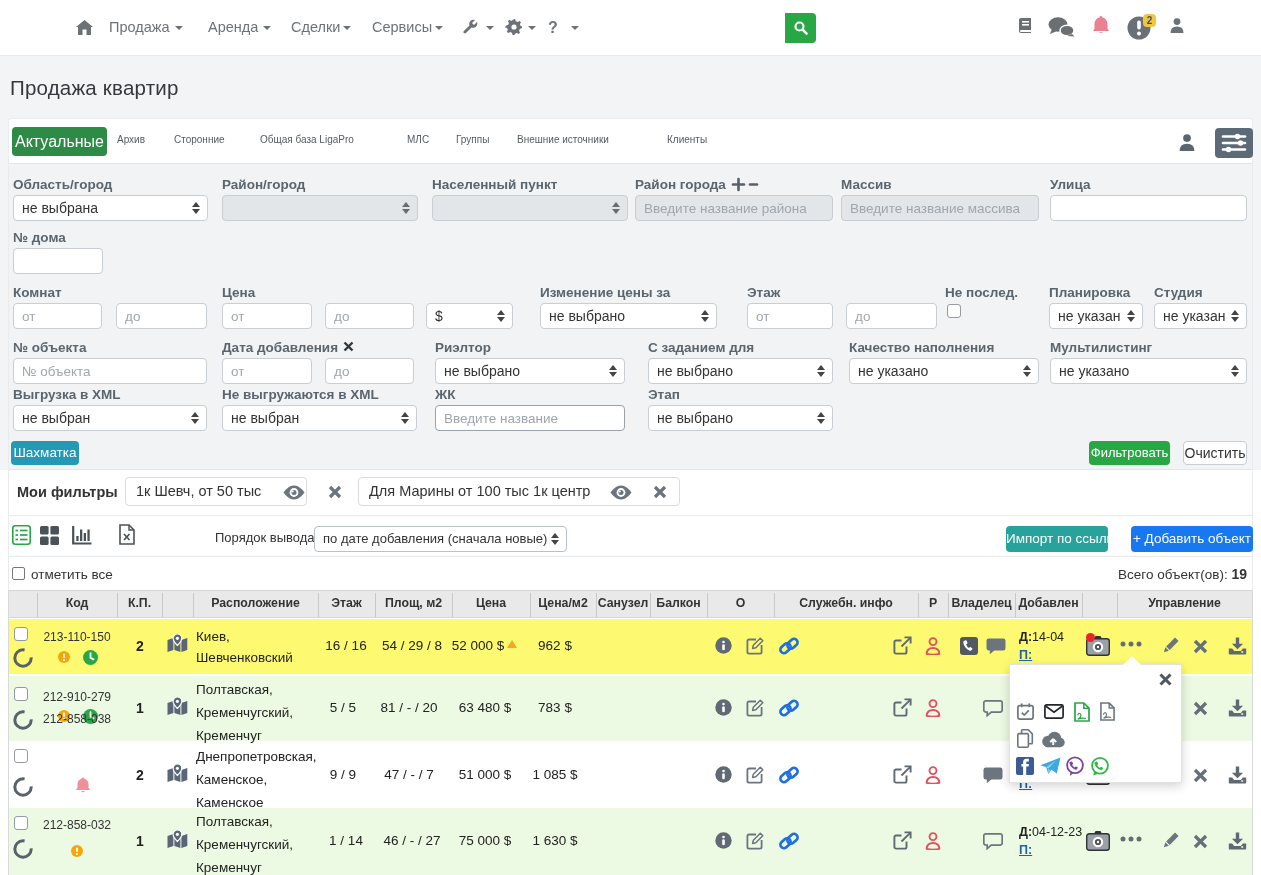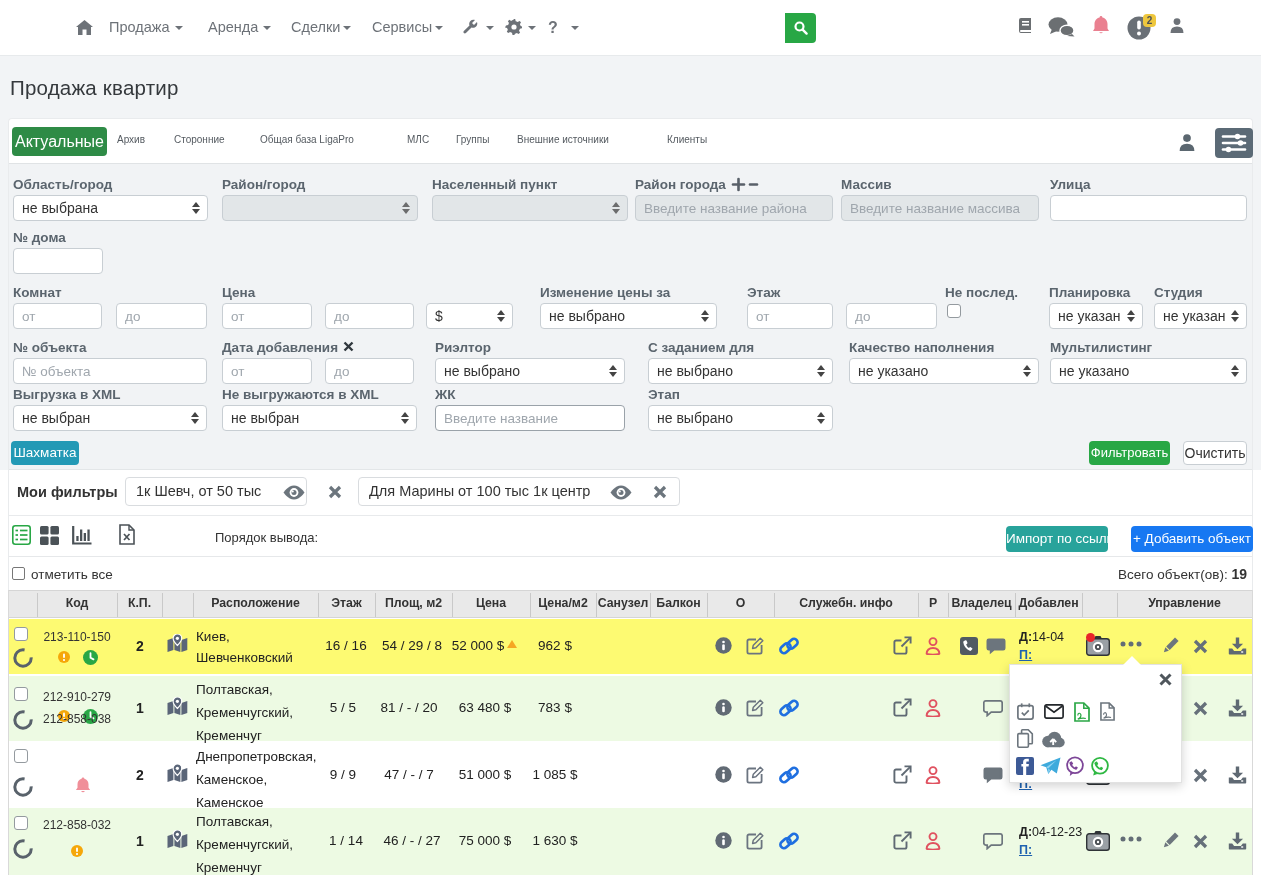--- a/index.html
+++ b/index.html
@@ -253,20 +253,21 @@
       <rect x="8" y="3.5" width="2.3" height="11.5" fill="#4b5257"></rect>
       <rect x="11.7" y="7" width="2.3" height="8" fill="#4b5257"></rect>
       <rect x="15.4" y="3.5" width="2.3" height="11.5" fill="#4b5257"></rect>
     </svg>
 <svg width="16" height="21" viewBox="0 0 16 21" style="left:119px;top:524px">
       <path d="M1 1 H10 L15 6 V20 H1 Z" fill="none" stroke="#4b5257" stroke-width="1.6"></path>
       <path d="M10 1 V6 H15" fill="none" stroke="#4b5257" stroke-width="1.4"></path>
       <path d="M5 10 L10.5 16 M10.5 10 L5 16" stroke="#4b5257" stroke-width="1.7"></path>
     </svg>
 <span style="position:absolute;left:215px;top:530px;font-size:13px;color:#333">Порядок вывода:</span>
+<div class="fld" style="left:314px;top:526px;width:253px;font-size:13px;line-height:24px;border-color:#b9c0c6">по дате добавления (сначала новые)<b class="ar"></b></div>
 <div class="btn" style="left:1006px;top:526px;width:102px;height:26px;background:#28a39b;font-size:13.5px;line-height:26px">Импорт по ссылке</div>
 <div class="btn" style="left:1131px;top:526px;width:122px;height:26px;background:#1778f2;font-size:13.5px;line-height:26px">+ Добавить объект</div>
 <div style="position:absolute;left:9px;top:556px;width:1243px;height:1px;background:#e6e8ea"></div>
 <div class="cb" style="left:12px;top:567px;width:13px;height:13px;border-radius:2px;border-color:#777"></div>
 <span style="position:absolute;left:31px;top:567px;font-size:13.5px;color:#333">отметить все</span>
 <span style="position:absolute;right:14px;top:566px;font-size:13.5px;color:#333">Всего объект(ов): <b style="font-size:14px">19</b></span>
 <svg width="0" height="0" style="position:absolute">
 <defs>
 <symbol id="s-info" viewBox="0 0 17 17">
           <circle cx="8.5" cy="8.5" r="8.2" fill="#616a74"></circle>

